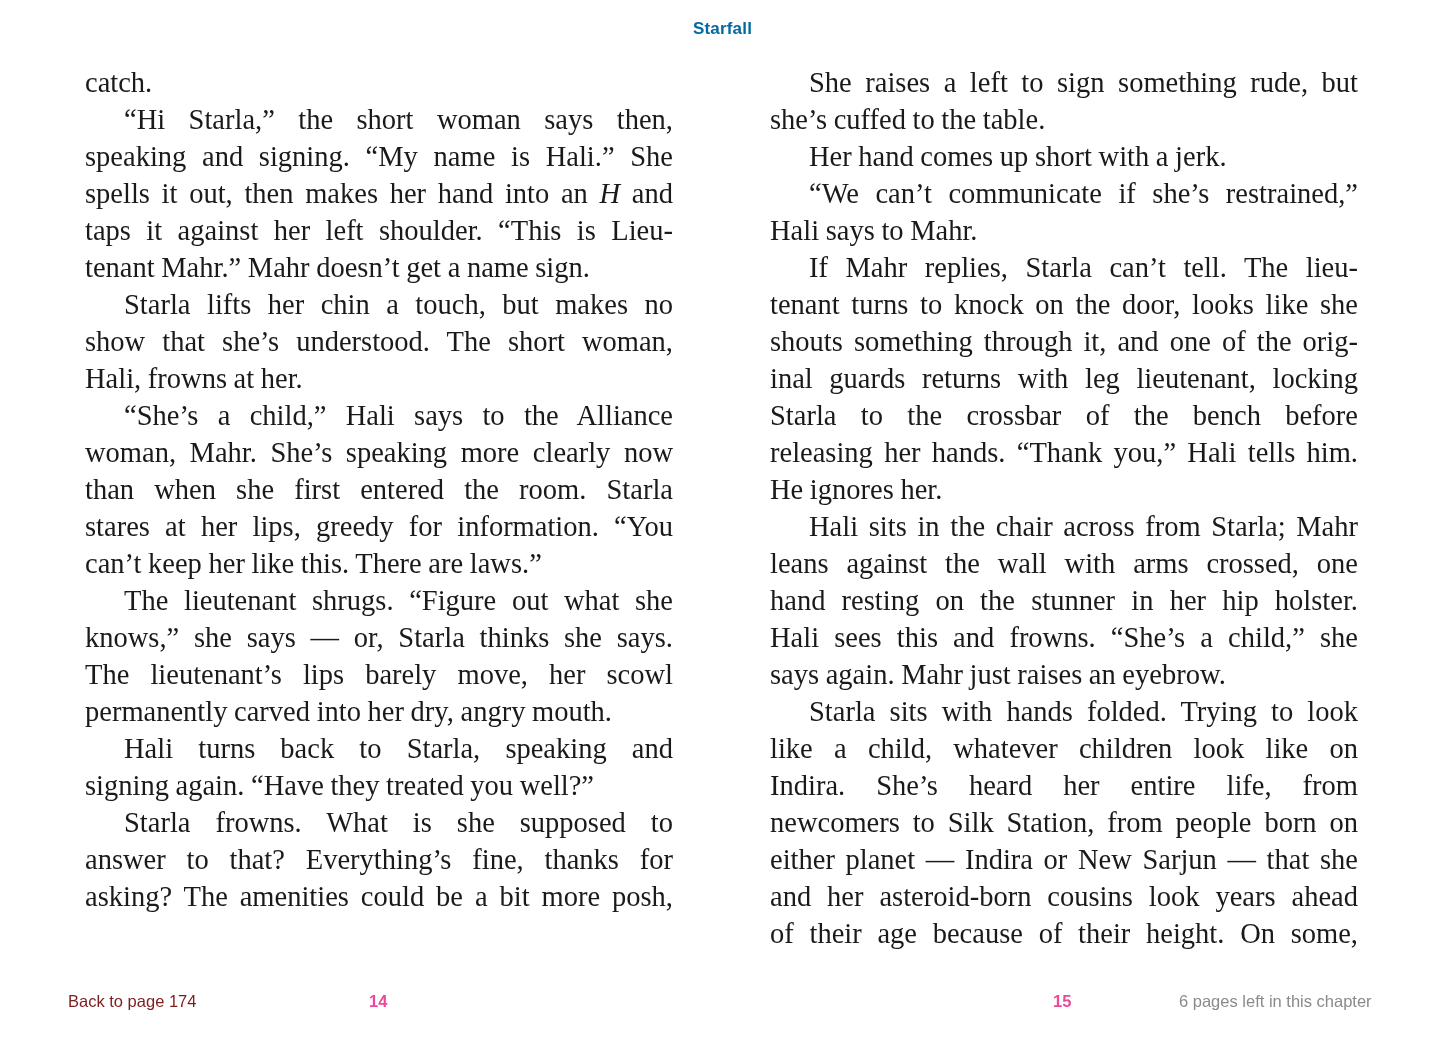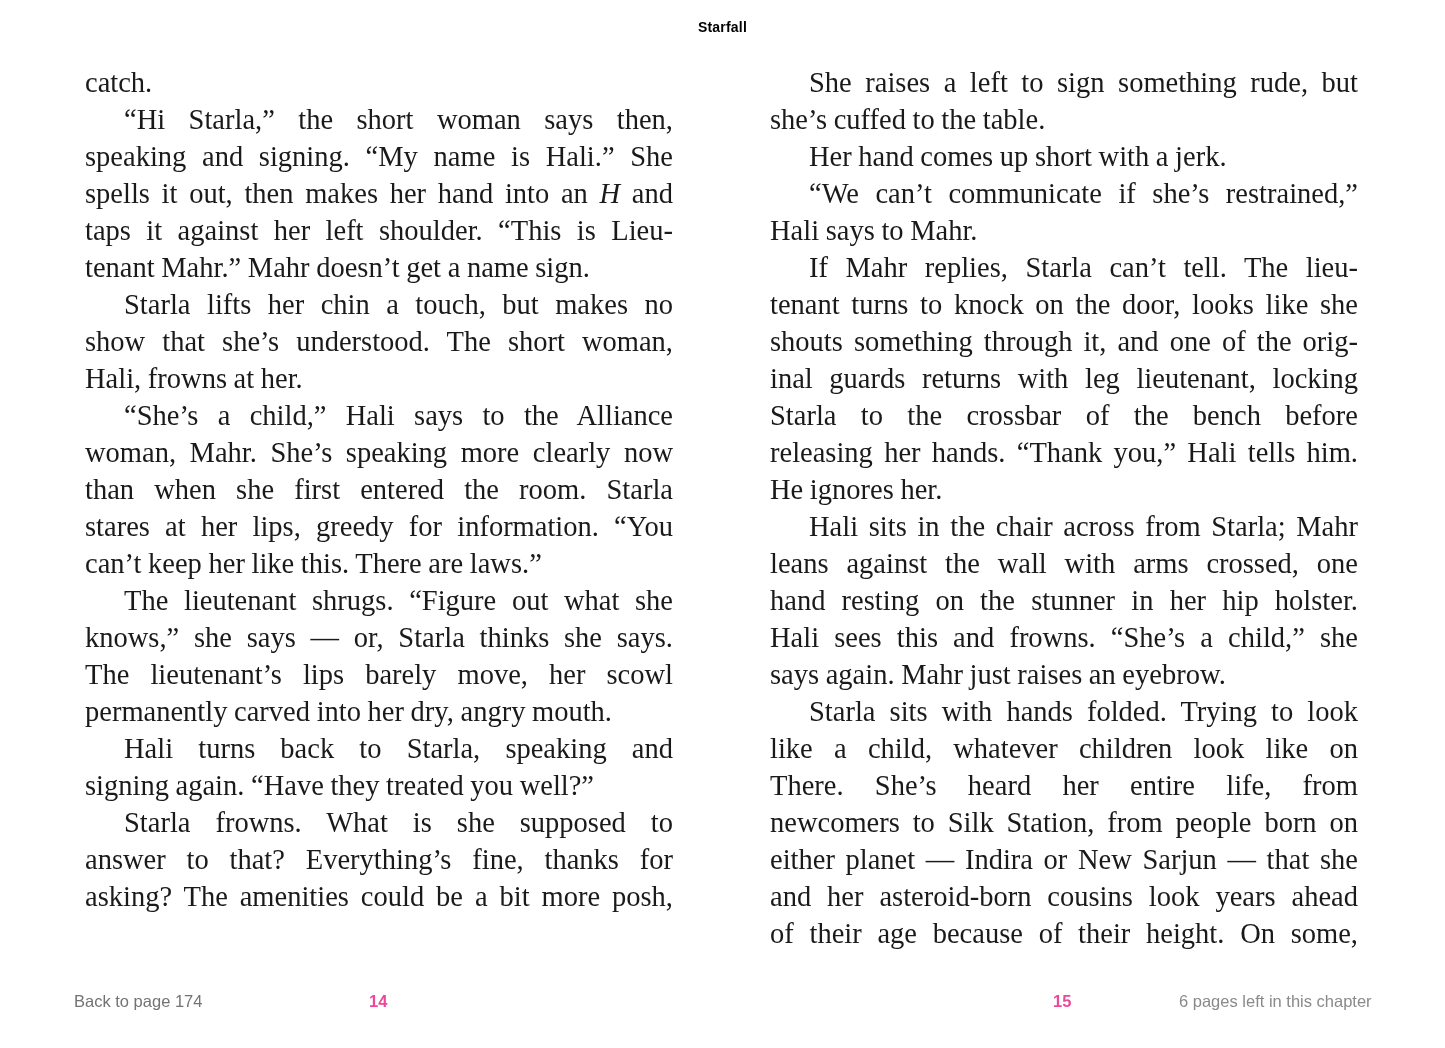--- a/index.html
+++ b/index.html
@@ -16,22 +16,22 @@
       color: #1a1a1a;
     }
     .book-title {
       position: absolute;
       top: 19px;
       left: 0;
       width: 1445px;
       text-align: center;
       font-family: "Liberation Sans", "DejaVu Sans", sans-serif;
       font-weight: bold;
-      font-size: 14px;
-      color: #000000;
+      font-size: 17px;
+      color: #0369a1;
       letter-spacing: 0.2px;
     }
     .page {
       position: absolute;
       top: 64px;
       width: 588px;
     }
     .page-left { left: 85px; }
     .page-right { left: 770px; }
     .line {
@@ -50,22 +50,22 @@
       text-align-last: left;
     }
     .footer {
       position: absolute;
       top: 990px;
       font-family: "Liberation Sans", "DejaVu Sans", sans-serif;
       font-size: 16.5px;
       line-height: 22px;
     }
     .back-link {
-      left: 74px;
-      color: #737373;
+      left: 68px;
+      color: #7f1d1d;
       cursor: pointer;
     }
     .page-num {
       font-weight: bold;
       color: #ec4899;
     }
     .page-num-left { left: 369px; }
     .page-num-right { left: 1053px; }
     .pages-left {
       left: 1149px;
@@ -116,21 +116,21 @@
     <span class="line">Starla to the crossbar of the bench before</span>
     <span class="line">releasing her hands. “Thank you,” Hali tells him.</span>
     <span class="line last">He ignores her.</span>
     <span class="line indent">Hali sits in the chair across from Starla; Mahr</span>
     <span class="line">leans against the wall with arms crossed, one</span>
     <span class="line">hand resting on the stunner in her hip holster.</span>
     <span class="line">Hali sees this and frowns. “She’s a child,” she</span>
     <span class="line last">says again. Mahr just raises an eyebrow.</span>
     <span class="line indent">Starla sits with hands folded. Trying to look</span>
     <span class="line">like a child, whatever children look like on</span>
-    <span class="line">There. She’s heard her entire life, from</span>
+    <span class="line">Indira. She’s heard her entire life, from</span>
     <span class="line">newcomers to Silk Station, from people born on</span>
     <span class="line">either planet — Indira or New Sarjun — that she</span>
     <span class="line">and her asteroid-born cousins look years ahead</span>
     <span class="line">of their age because of their height. On some,</span>
   </div>
 
 <div class="footer back-link">Back to page 174</div>
 <div class="footer page-num page-num-left">14</div>
 <div class="footer page-num page-num-right">15</div>
 <div class="footer pages-left">6 pages left in this chapter</div>

